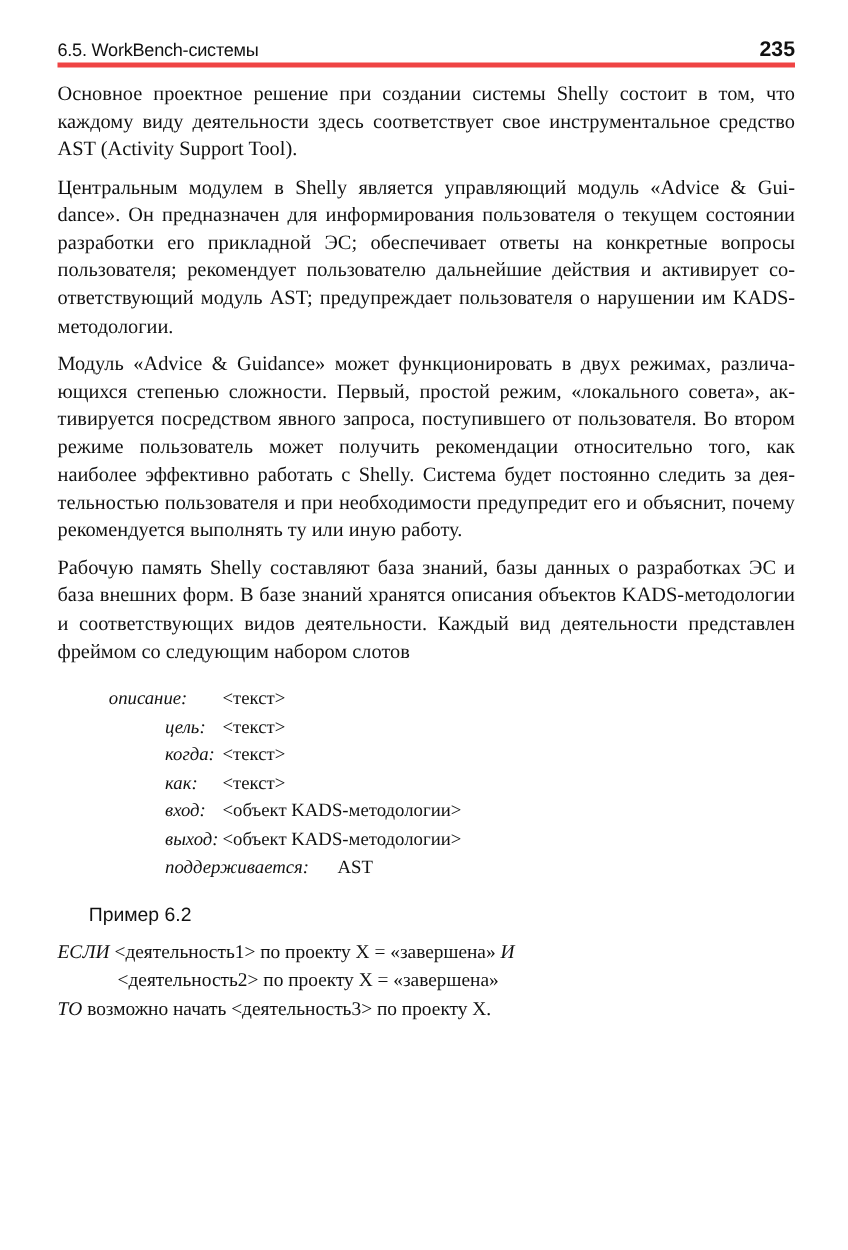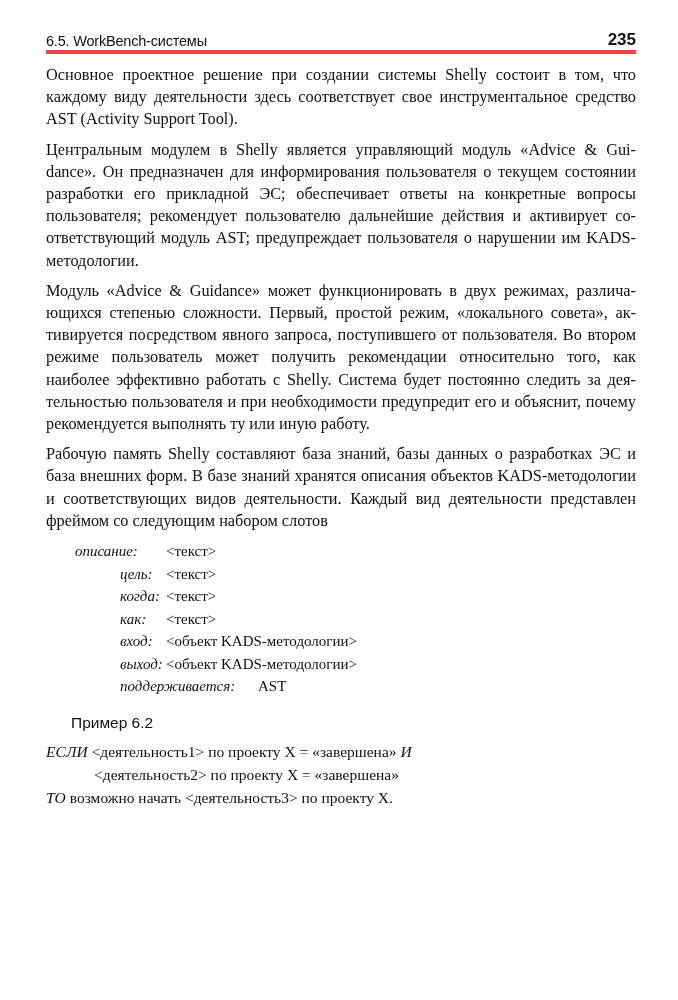--- a/index.html
+++ b/index.html
@@ -15,21 +15,21 @@
   .body-text {
     position: absolute; left: 0; top: 64px; width: 590px;
     font-family: "Liberation Serif", serif; font-size: 16.3px; line-height: 22.2px;
     text-align: justify; hyphens: manual;
   }
   .body-text p { margin: 0 0 8px 0; }
   .example-title {
     font-family: "Liberation Sans", sans-serif; font-size: 15.5px;
     margin: 14px 0 6px 25px;
   }
-  .slots { margin: 4px; padding: 0; font-family: "Liberation Serif", serif; font-size: 15px; }
+  .slots { margin: 16px; padding: 0; font-family: "Liberation Serif", serif; font-size: 15px; }
   .slot { position: relative; height: 22.5px; }
   .slot .key { font-style: italic; position: absolute; top: 0; }
   .slot .val { position: absolute; top: 0; }
   .rule-block { font-size: 15.5px; line-height: 23px; margin-left: 25px; }
   .rule-line { position: relative; }
   .rule-line.indent { padding-left: 48px; }
   .kw { font-style: italic; margin-top: 36px; }
 </style>
 </head>
 <body>

